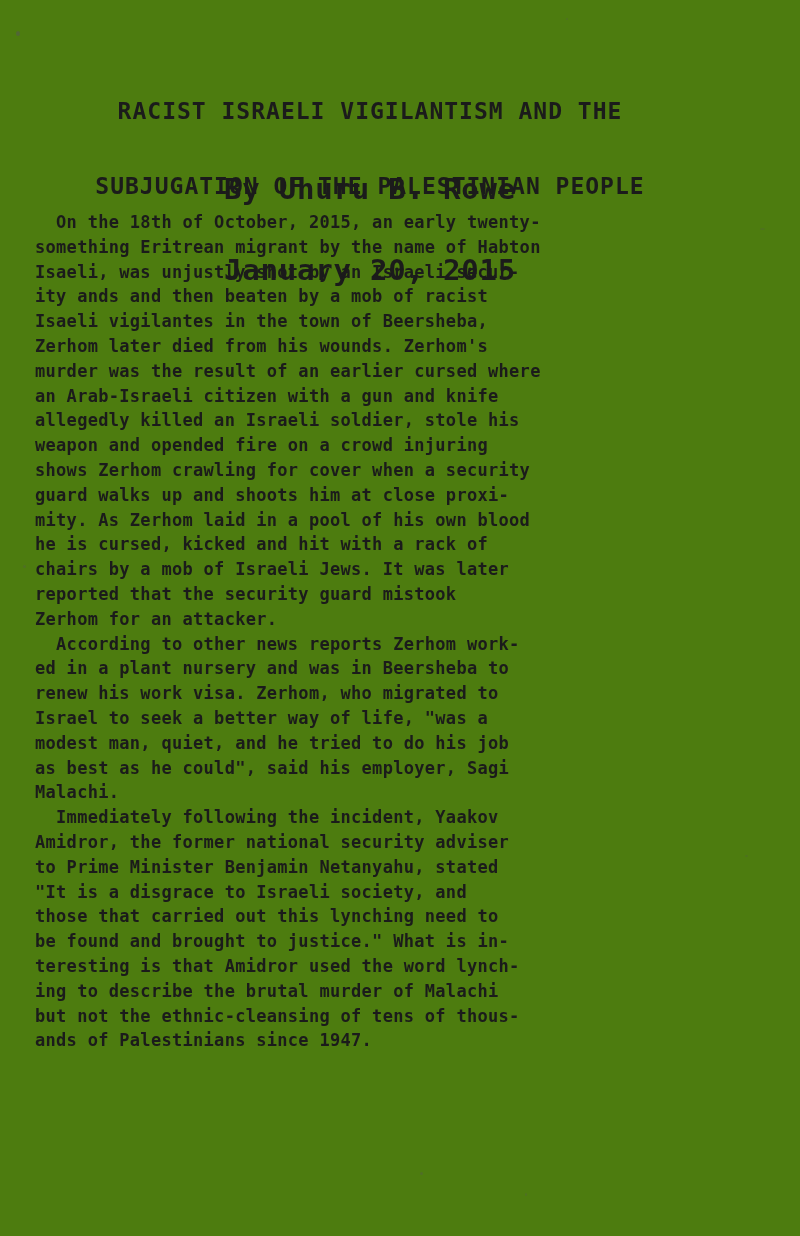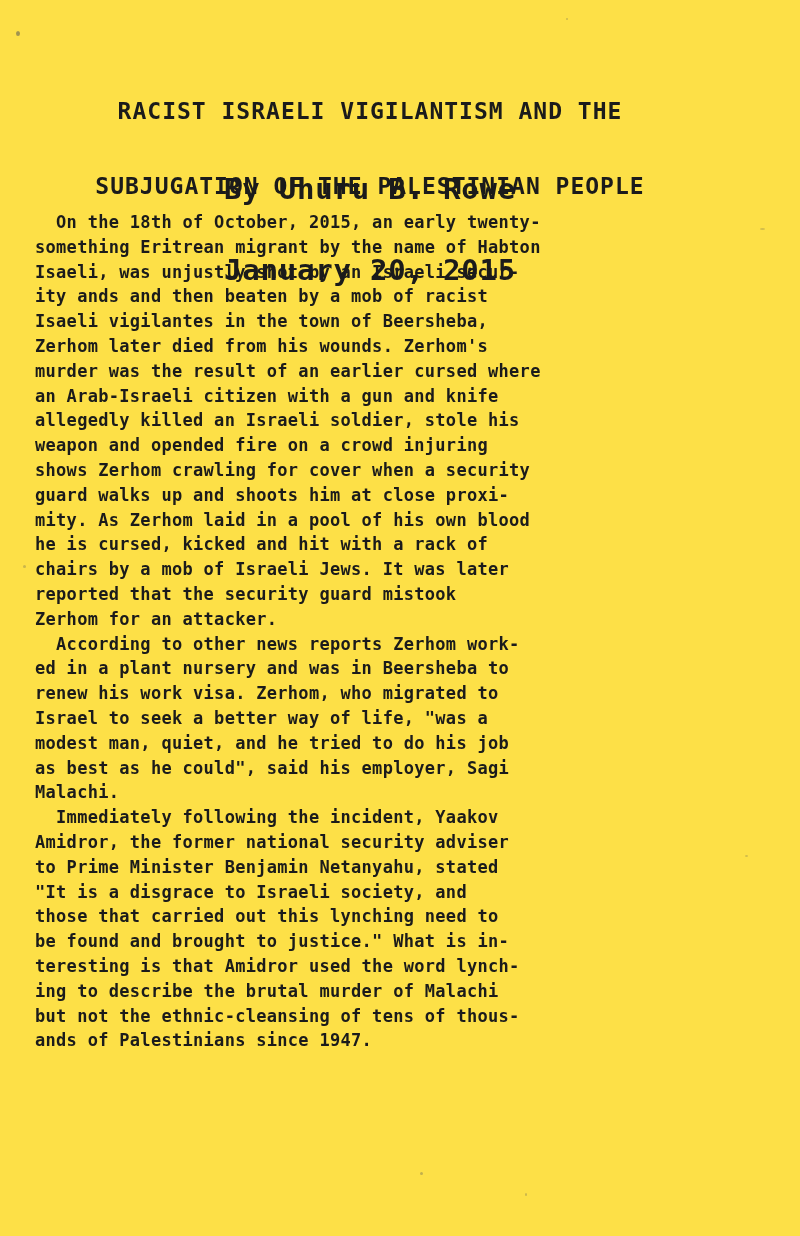--- a/index.html
+++ b/index.html
@@ -4,21 +4,21 @@
 <style>
   html, body {
     margin: 0;
     padding: 0;
     background: #ffffff;
   }
   .page {
     position: relative;
     width: 800px;
     height: 1236px;
-    background: #fde047;
+    background: #4d7c0f;
     overflow: hidden;
     font-family: "DejaVu Sans Mono", "Liberation Mono", monospace;
     font-weight: 700;
     color: #1b1b1b;
     -webkit-font-smoothing: antialiased;
   }
   .title-block {
     position: absolute;
     top: 49px;
     left: 35px;

